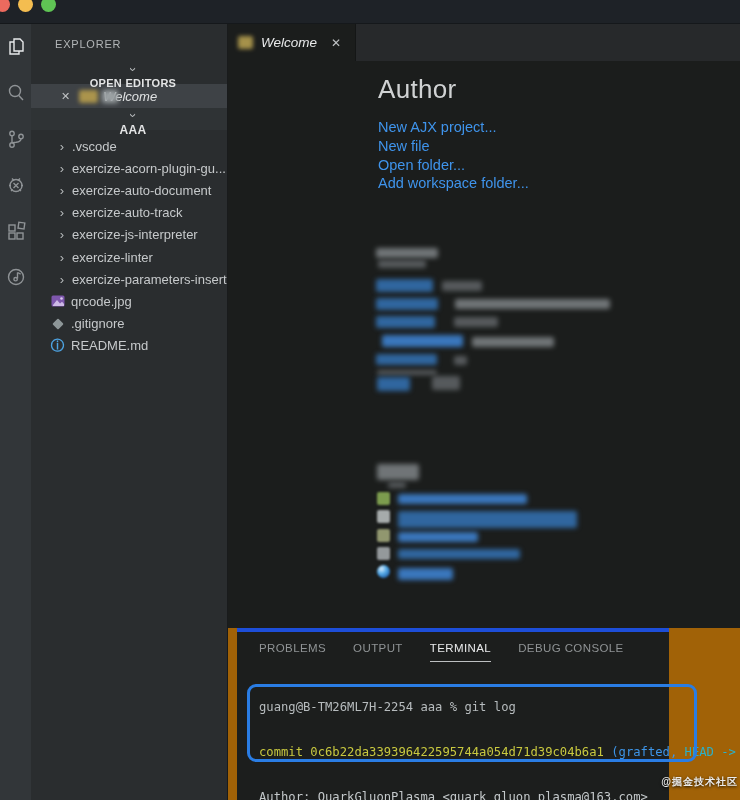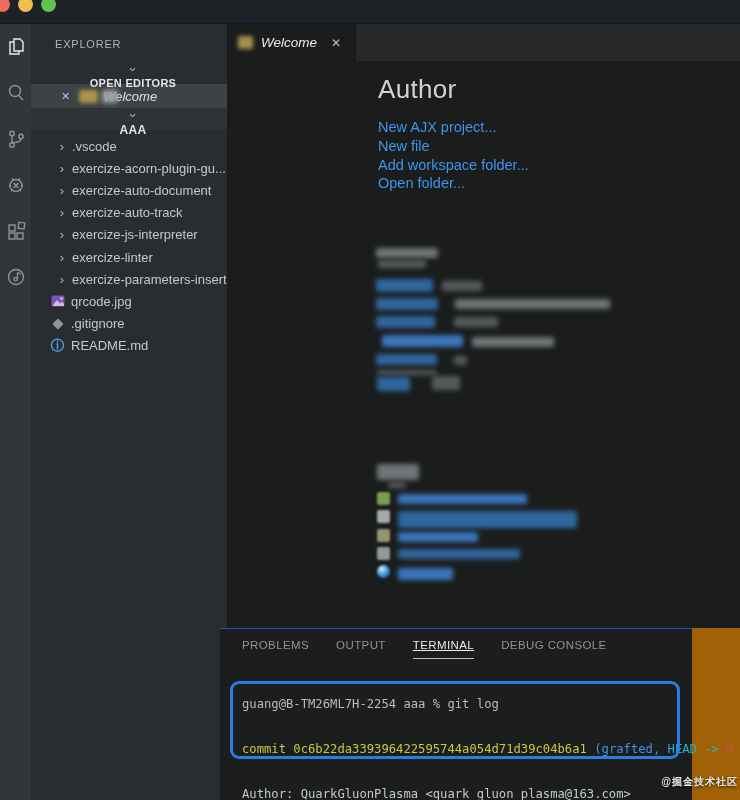--- a/index.html
+++ b/index.html
@@ -53,24 +53,24 @@
 
   .blob { position:absolute; filter:blur(2.6px); border-radius:2px; }
   .b-blue { background:#30669f; }
   .b-blue2 { background:#3a77bd; }
   .b-grey { background:#7f8487; opacity:.85; }
   .b-dgrey { background:#5d6164; opacity:.9; }
   .h-icon { position:absolute; width:13px; height:13px; border-radius:2px; filter:blur(1.2px); }
   .globe { background:radial-gradient(circle at 35% 30%, #dfeefb 0%, #58ace8 38%, #2f76bd 68%, #1c4f8c 100%); border-radius:50%; filter:blur(.8px); }
 
   
-  .panel { position:absolute; left:220px; top:628px; width:472px; height:172px; background:#1c1e1d; border-top:1px solid #1d4ed8; }
+  .panel { position:absolute; left:237px; top:628px; width:432px; height:172px; background:#1c1e1d; border-top:4px solid #1d4ed8; }
   .panel-tabs { display:flex; gap:27px; padding:10px 0 0 22px; font-size:11.5px; letter-spacing:.4px; color:#8f9395; }
   .ptab { position:relative; padding-bottom:6px; }
-  .ptab.active { color:#e9eaeb;text-decoration:underline; }
+  .ptab.active { color:#e9eaeb; }
   .ptab.active::after { content:""; position:absolute; left:0; right:0; bottom:-2px; height:1.5px; background:#bcbfc1; }
   .term { position:absolute; left:22px; top:38px; width:488px; font-family:"DejaVu Sans Mono","Liberation Mono",monospace; font-size:12.2px; line-height:15px; color:#c3c8ca; white-space:pre; }
   .t-dim { color:#b7bcbe; }
   .hlbox { position:absolute; left:10px; top:52px; width:450px; height:78px; border:3px solid #2a7de4; border-radius:9px; pointer-events:none; }
 
   
   .watermark { position:absolute; left:548px; top:740px; display:flex; align-items:center; z-index:5; }
   .wm-title { font-size:21px; font-weight:bold; color:#f3f3f3; margin-left:6px; text-shadow:0 1px 4px rgba(0,0,0,.85); letter-spacing:1px; }
   .wm-sub { position:absolute; left:622px; top:775px; width:116px; text-align:right; font-size:10px; font-weight:bold; color:#ececec; text-shadow:0 1px 3px rgba(0,0,0,.9); letter-spacing:1px; z-index:5; }
 </style>
@@ -210,22 +210,22 @@
         <span class="tab-blob"></span>
         <span class="tab-label">Welcome</span>
         <span class="tab-close">✕</span>
       </div>
     </div>
 
     <div class="start">
       <div class="start-title">Author</div>
       <a href="#">New AJX project...</a>
       <a href="#">New file</a>
+      <a href="#">Open folder...</a>
       <a href="#">Add workspace folder...</a>
-      <a href="#">Open folder...</a>
     </div>
 
     <div class="blob b-grey" style="left:148px; top:224px; width:62px; height:10px;"></div>
     <div class="blob b-dgrey" style="left:150px; top:236px; width:48px; height:8px;"></div>
     <div class="blob b-blue" style="left:148px; top:255px; width:57px; height:13px;"></div>
     <div class="blob b-dgrey" style="left:214px; top:257px; width:40px; height:10px;"></div>
     <div class="blob b-blue" style="left:148px; top:274px; width:62px; height:12px;"></div>
     <div class="blob b-grey" style="left:227px; top:275px; width:155px; height:10px;"></div>
     <div class="blob b-blue" style="left:148px; top:292px; width:59px; height:12px;"></div>
     <div class="blob b-dgrey" style="left:226px; top:293px; width:44px; height:10px;"></div>

